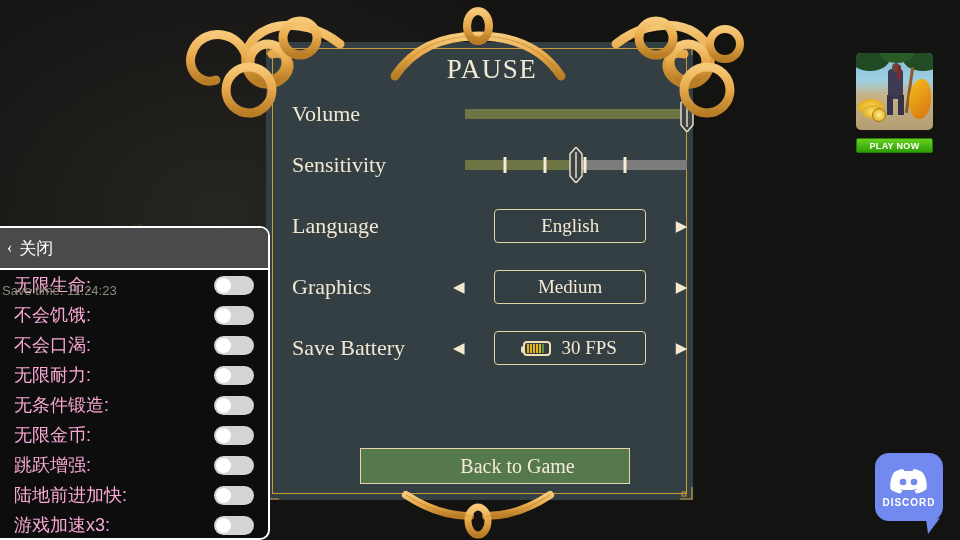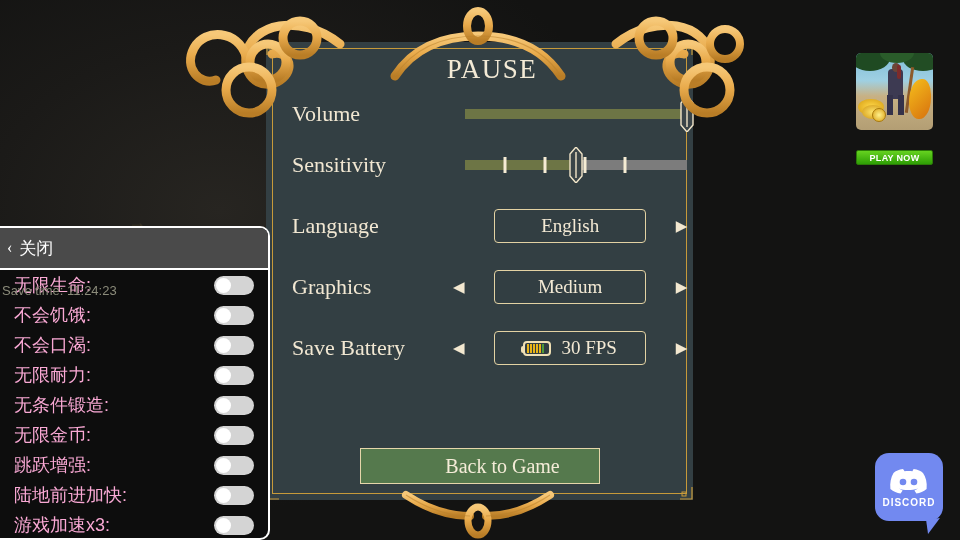--- a/index.html
+++ b/index.html
@@ -106,21 +106,21 @@
     padding:0 2px; box-sizing:border-box;
   }
   .battery::before{
     content:""; position:absolute; left:-4px; top:3px;
     width:3px; height:7px; background:#f0e0b4; border-radius:2px 0 0 2px;
   }
   .bcell{ width:2px; height:9px; background:#e8b317; }
   .bcell.g{ background:#4f9b3a; }
 
   #back-to-game{
-    position:absolute; left:360px; top:448px; width:240px; height:36px;
+    position:absolute; left:360px; top:448px; width:270px; height:36px;
     background:#55794d; border:1px solid #e6d6aa;
     color:#f5ecd8; font-size:20px; z-index:9;
     display:flex; align-items:center; justify-content:center;
     font-family:"Liberation Serif", serif;
     padding-left:45px;
   }
 
   
   #ropes{ position:absolute; left:0; top:0; width:960px; height:540px; z-index:12; pointer-events:none; }
 
@@ -157,21 +157,21 @@
   }
 
   
   #ad-banner{ position:absolute; left:856px; top:53px; width:77px; z-index:25; }
   #ad-image{
     width:77px; height:77px; border-radius:5px; overflow:hidden; position:relative;
     background:linear-gradient(#7fbcd8 0%,#9fd0e2 36%,#c8b184 56%,#b39e74 100%);
   }
   .palm{ position:absolute; background:#2d5a2c; border-radius:50%; }
   #ad-play{
-    margin-top:20px; width:77px; height:15px; border-radius:2px;
+    margin-top:8px; width:77px; height:15px; border-radius:2px;
     background:linear-gradient(#66d220,#2e9e05);
     border:1px solid #2a7a07;
     color:#fff; font-size:9px; font-weight:bold;
     display:flex; align-items:center; justify-content:center;
     font-family:"Liberation Sans", sans-serif;
     letter-spacing:.3px;
   }
 
   
   #discord-btn{

